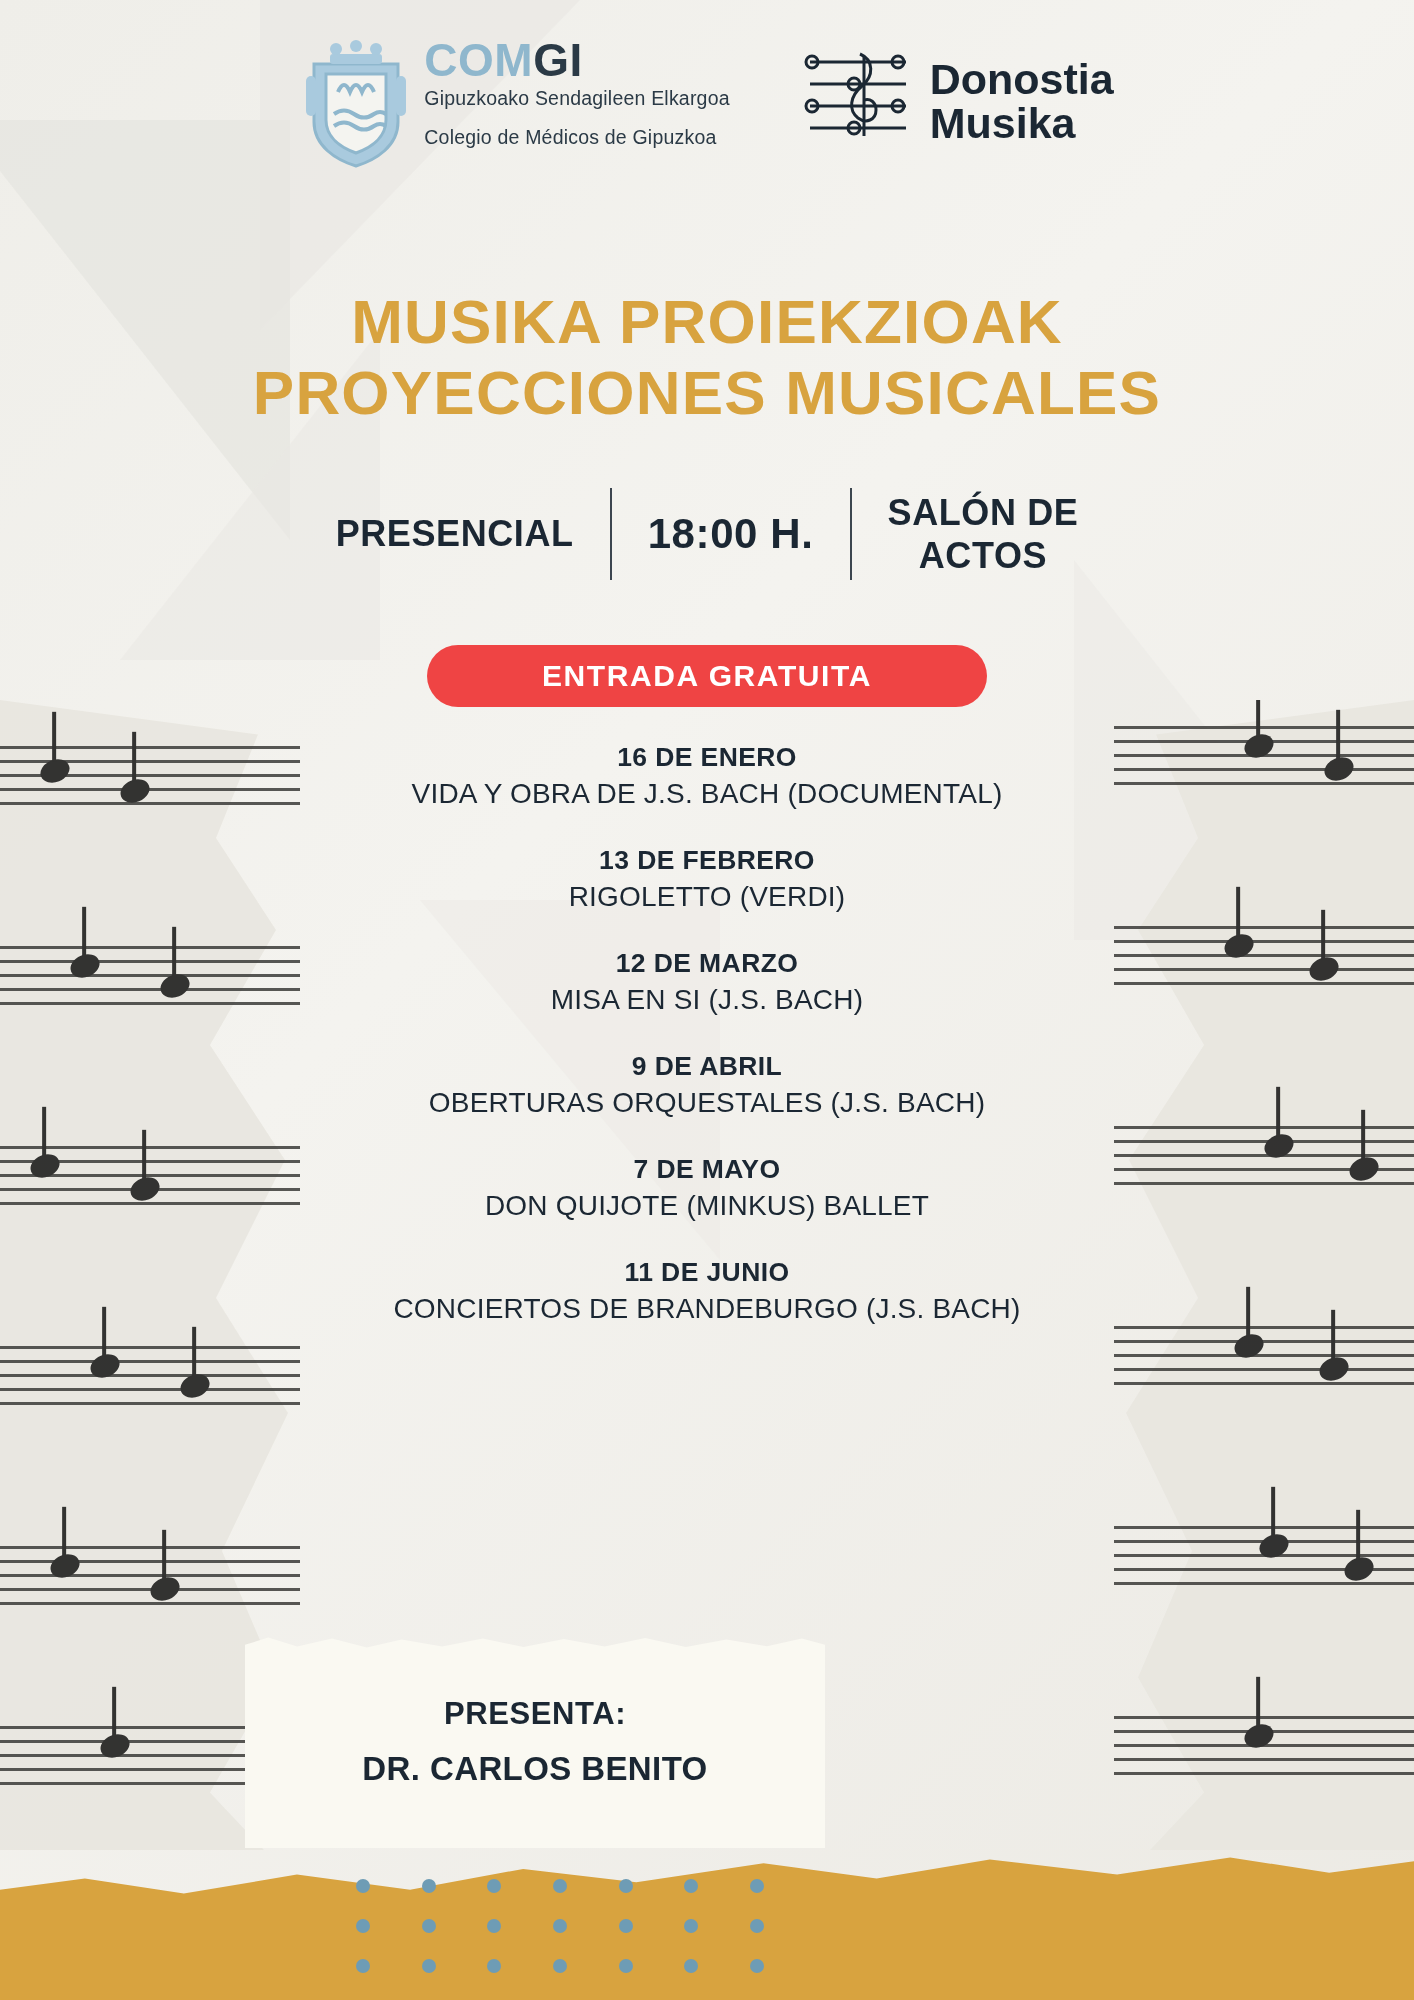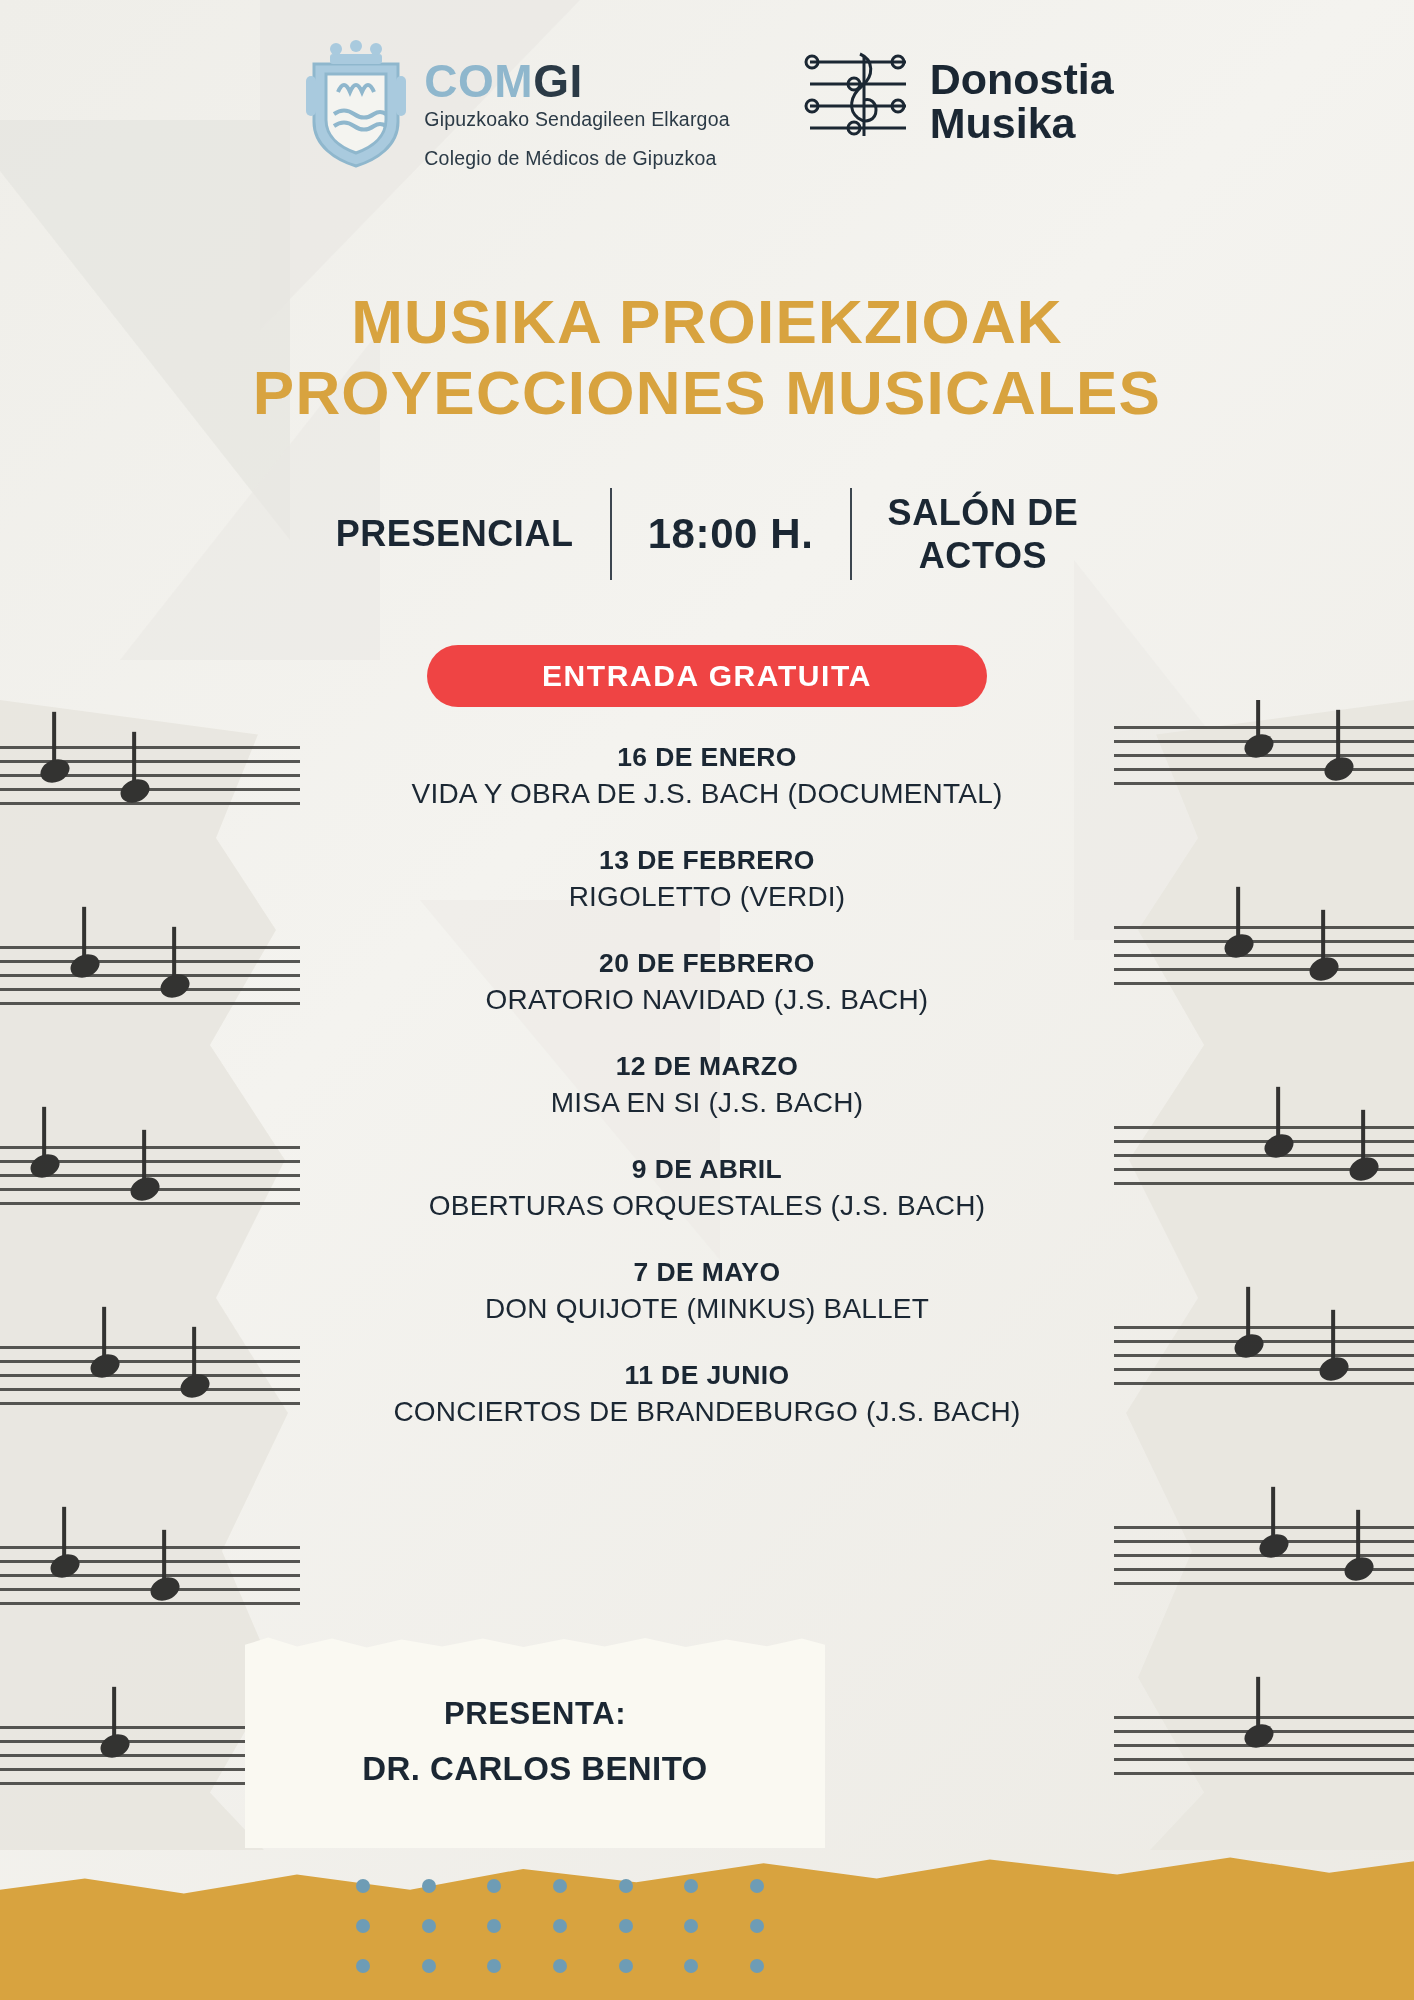--- a/index.html
+++ b/index.html
@@ -113,21 +113,21 @@
     position: absolute;
     top: 36px;
     left: 0; right: 0;
     display: flex;
     justify-content: center;
     align-items: center;
     gap: 72px;
   }
   .logo-comgi {
     display: flex;
-    align-items: flex-end;
+    align-items: flex-start;
     gap: 12px;
   }
   .shield {
     width: 112px;
     height: 132px;
     position: relative;
   }
   .shield svg { display: block; }
   .comgi-text { line-height: 1.05; }
   .comgi-word {
@@ -510,24 +510,20 @@
   <div class="programme">
     <div class="prog-item">
       <div class="prog-date">16 DE ENERO</div>
       <div class="prog-title">VIDA Y OBRA DE J.S. BACH (DOCUMENTAL)</div>
     </div>
     <div class="prog-item">
       <div class="prog-date">13 DE FEBRERO</div>
       <div class="prog-title">RIGOLETTO (VERDI)</div>
     </div>
     <div class="prog-item">
-      <div class="prog-date">20 DE FEBRERO</div>
-      <div class="prog-title">ORATORIO NAVIDAD (J.S. BACH)</div>
-    </div>
-    <div class="prog-item">
       <div class="prog-date">12 DE MARZO</div>
       <div class="prog-title">MISA EN SI (J.S. BACH)</div>
     </div>
     <div class="prog-item">
       <div class="prog-date">9 DE ABRIL</div>
       <div class="prog-title">OBERTURAS ORQUESTALES (J.S. BACH)</div>
     </div>
     <div class="prog-item">
       <div class="prog-date">7 DE MAYO</div>
       <div class="prog-title">DON QUIJOTE (MINKUS) BALLET</div>

